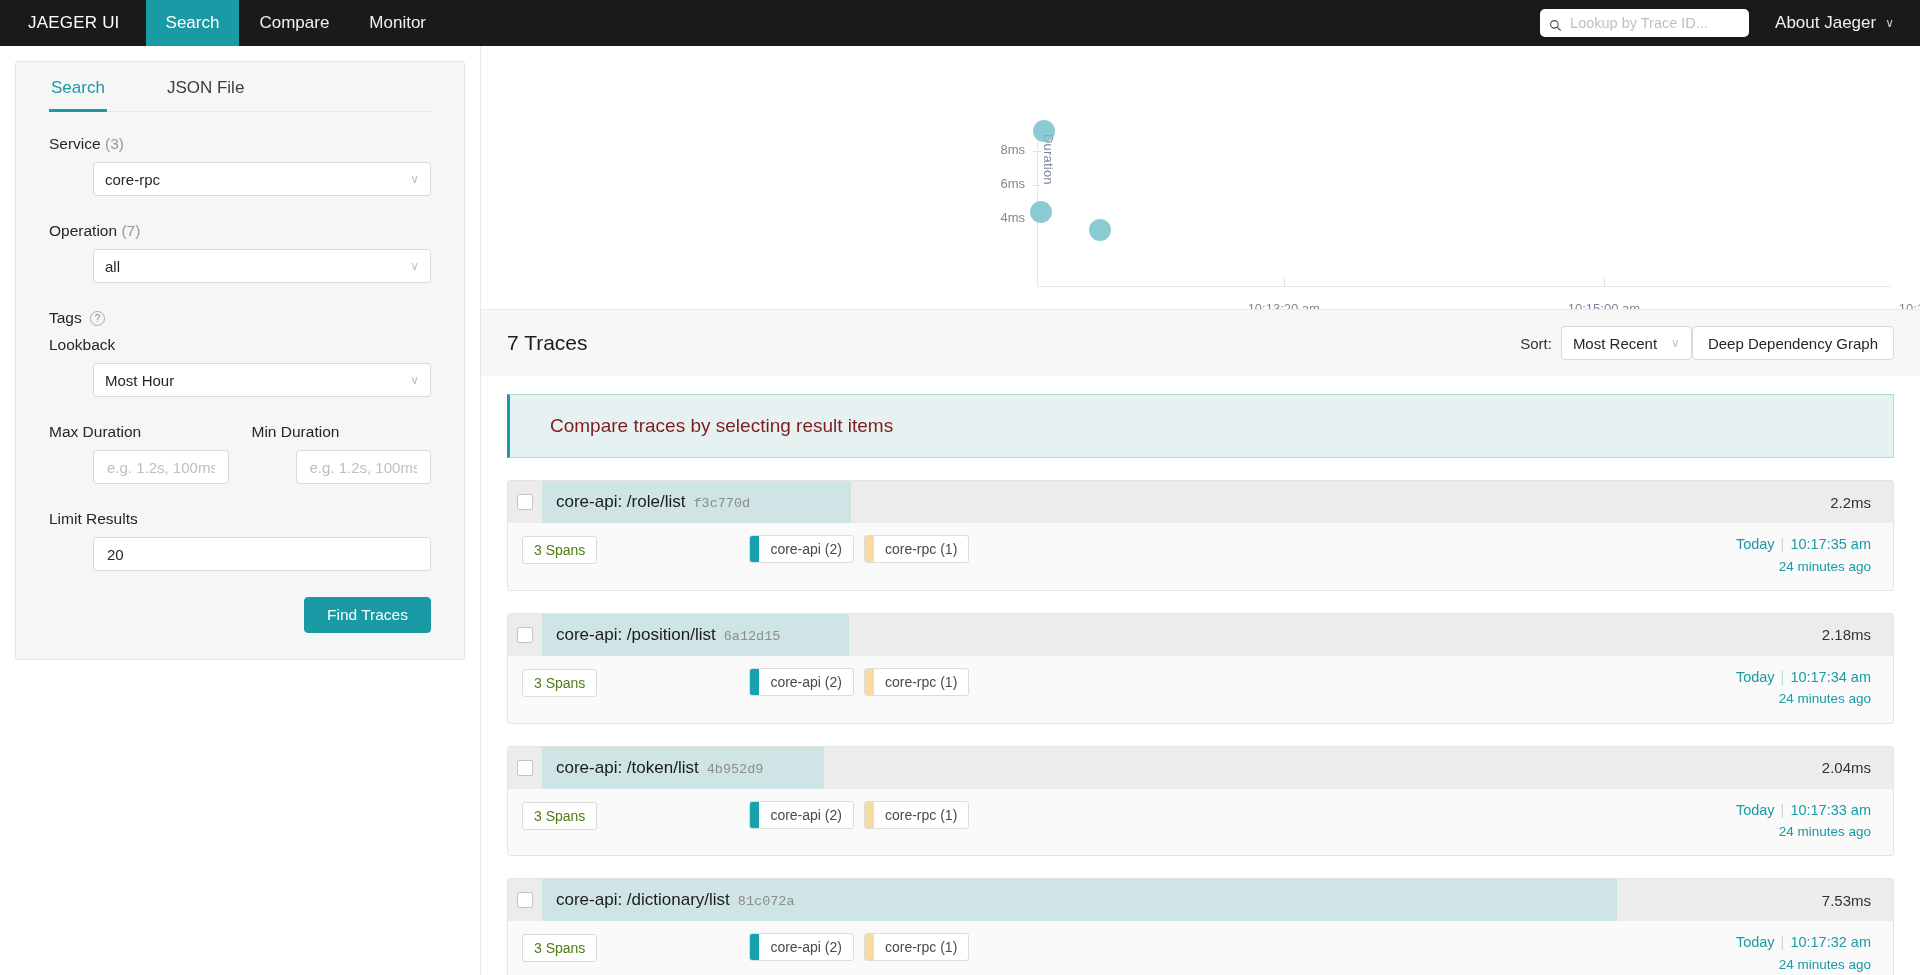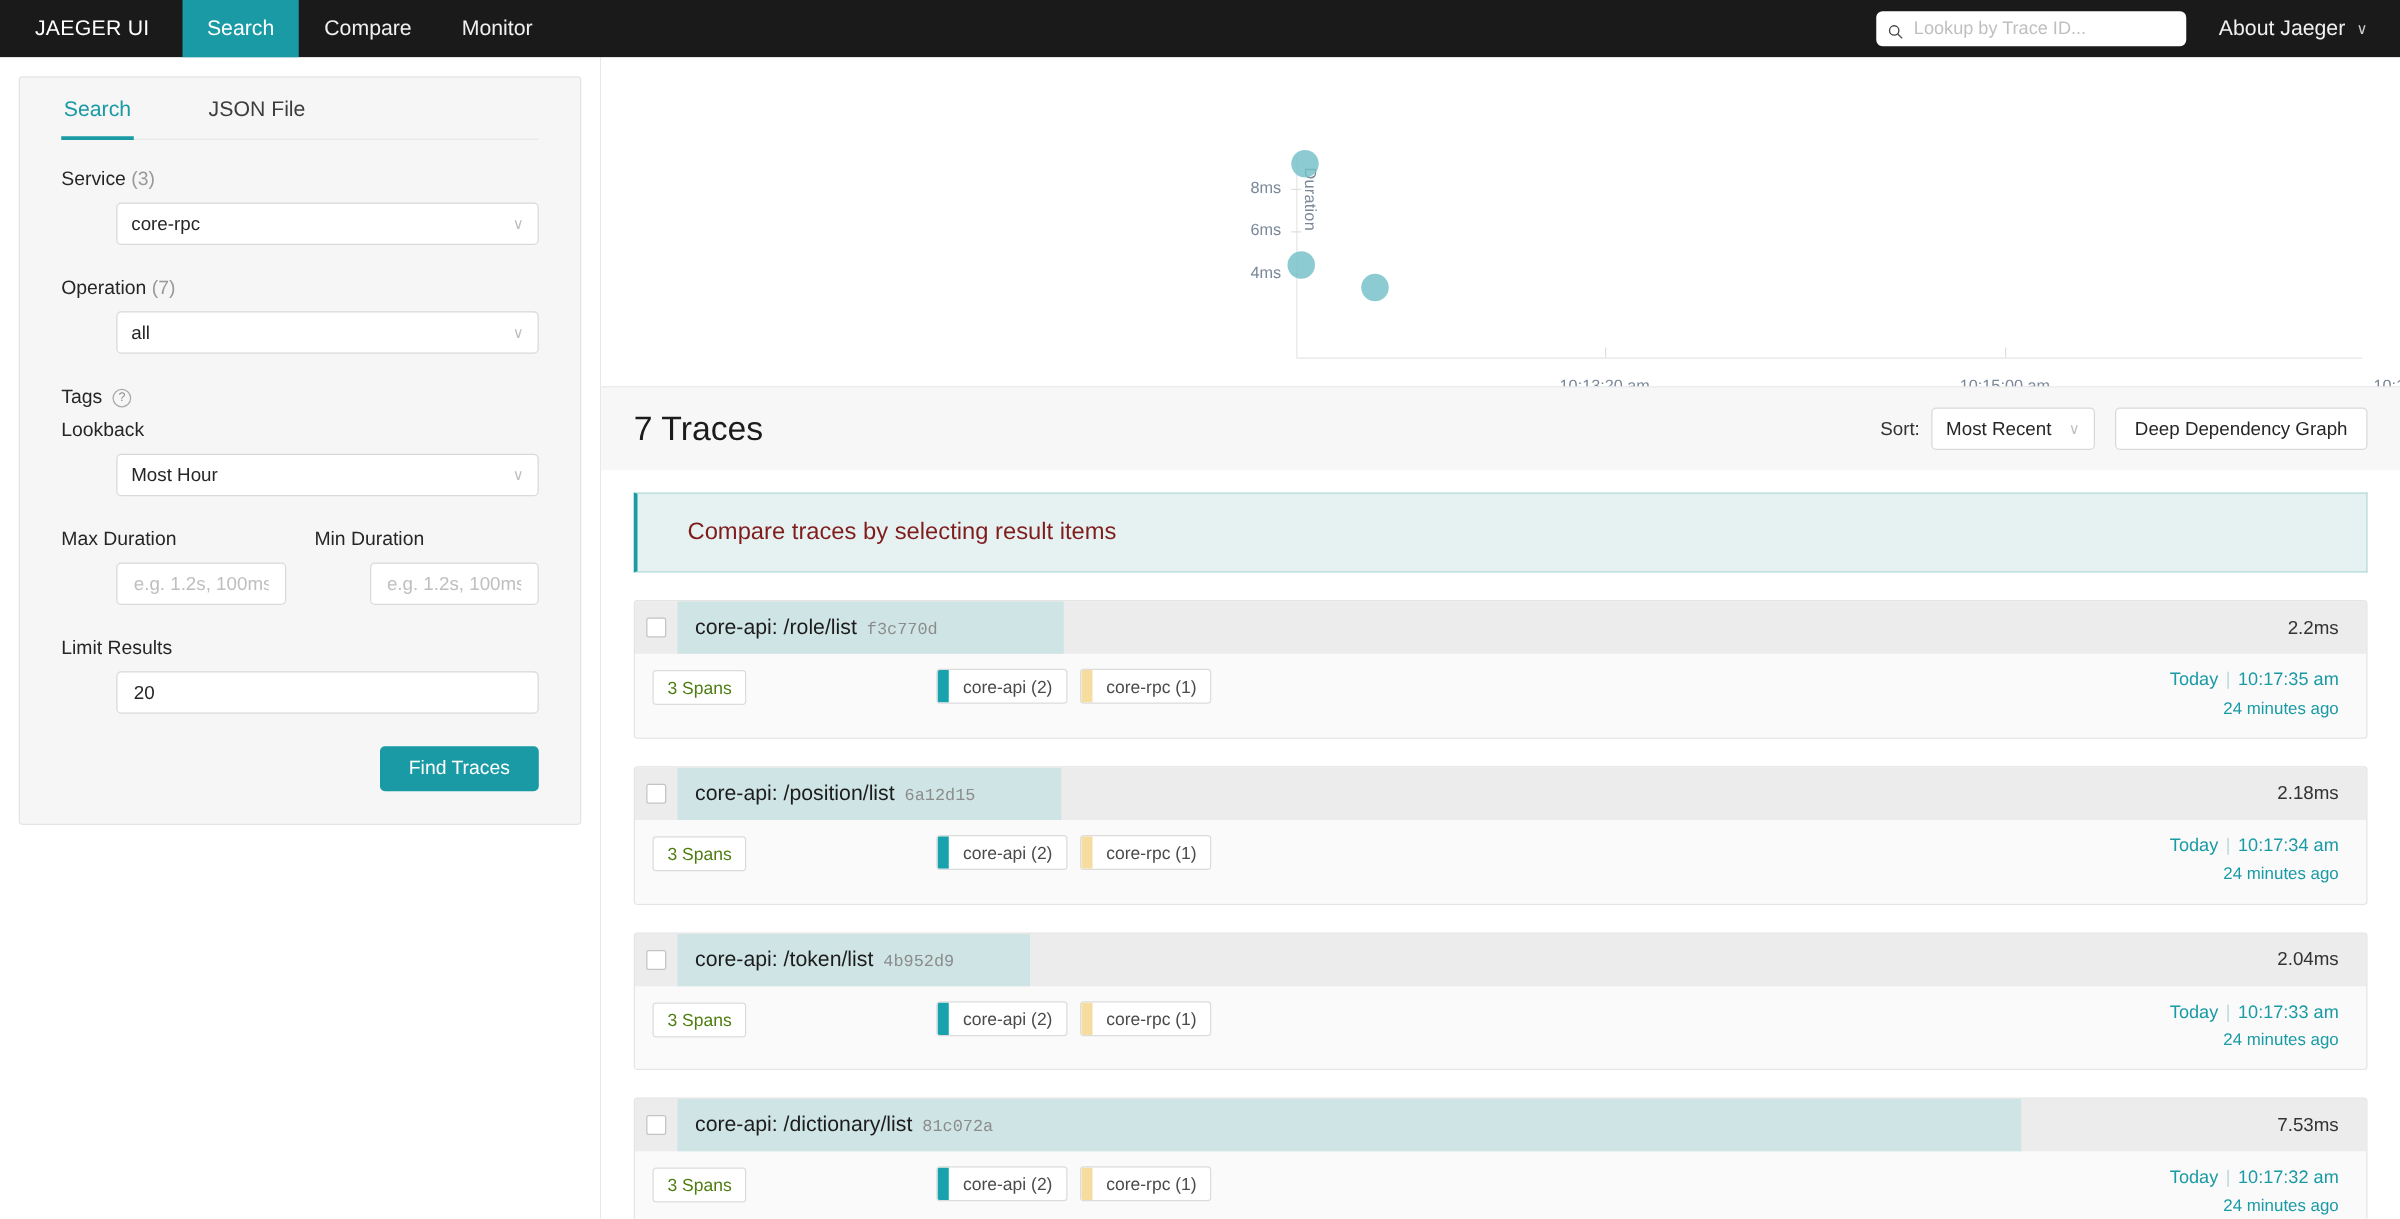--- a/index.html
+++ b/index.html
@@ -32,21 +32,21 @@
     display: flex; align-items: center;
     padding: 0 20px;
     color: #f0f0f0;
     white-space: nowrap;
     cursor: pointer;
   }
   .navitem.active { background: #199aa4; color: #fff; }
   .nav-spacer { flex: 1; }
   .tracelookup {
     align-self: center;
-    width: 248px; height: 28px;
+    width: 209px; height: 28px;
     background: #fff;
     border-radius: 5px;
     display: flex; align-items: center;
     padding: 0 9px;
     margin-right: 26px;
   }
   .tracelookup .mag {
     width: 13px; height: 13px;
     margin-right: 6px;
     flex: none;
@@ -226,33 +226,32 @@
     transform: translate(-50%,-50%);
   }
 
   
   .resheader {
     height: 66px;
     display: flex; align-items: center;
     padding: 0 26px 0 26px;
     background: #f7f7f7;
   }
-  .restitle { font-size: 27px; color: #1c1c1c; }
+  .restitle { font-size: 21px; color: #1c1c1c; }
   .resspacer { flex: 1; }
   .sortlabel { font-size: 15px; color: #333; margin-right: 9px; }
   .sortselect {
     height: 34px;
     border: 1px solid #d9d9d9;
     background: #fff;
     border-radius: 4px;
     display: flex; align-items: center; gap: 14px;
     padding: 0 11px;
     font-size: 15px; color: #262626;
     cursor: pointer;
-    margin-right: 16px;
   }
   .sortselect .caret { color: #bfbfbf; font-size: 12px; }
   .ddgbtn {
     height: 34px;
     border: 1px solid #d9d9d9;
     background: #fff;
     border-radius: 4px;
     display: flex; align-items: center;
     padding: 0 15px;
     font-size: 15px; color: #262626;

